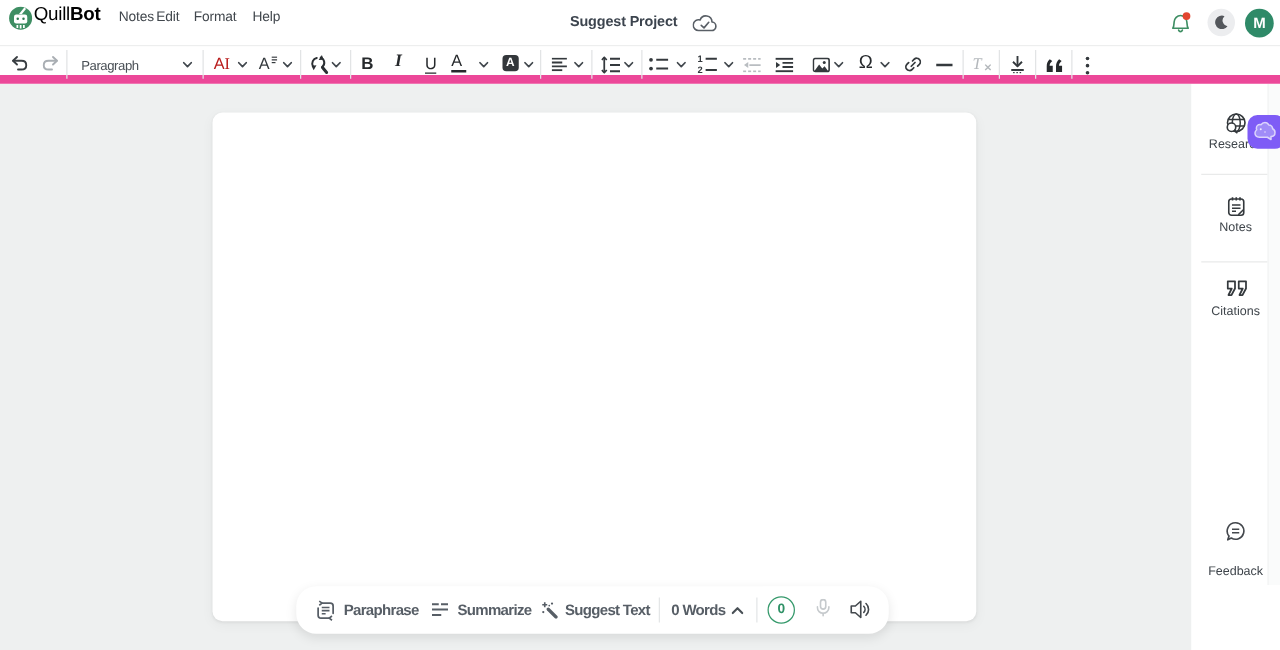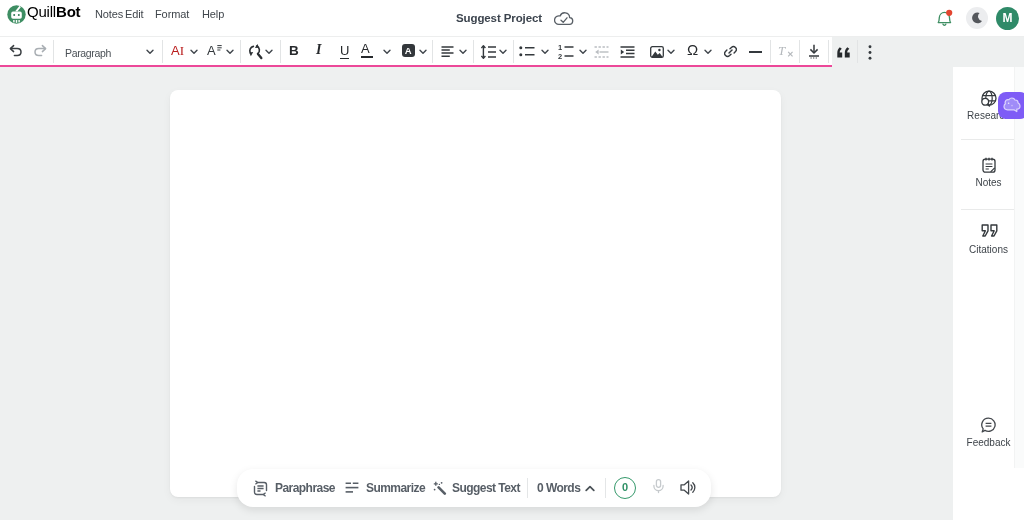--- a/index.html
+++ b/index.html
@@ -1,21 +1,21 @@
 <!DOCTYPE html>
 <html><head>
 <meta charset="utf-8">
 <style>
 * { margin:0; padding:0; box-sizing:border-box; }
 html,body { width:1024px; height:520px; overflow:hidden; background:#fff; font-family:"Liberation Sans",sans-serif; }
 #stage { position:relative; width:1024px; height:520px; background:#EEF0F0; }
 .abs { position:absolute; }
 
 #hdr { position:absolute; left:0; top:0; width:1024px; height:37px; background:#fff; border-bottom:1px solid #EDEEEE; z-index:5; }
-#tbar { position:absolute; left:0; top:37px; width:832px; height:30px; background:#fff; border-bottom:2px solid #ec4899; z-index:5; }
+#tbar { position:absolute; left:0; top:37px; width:1024px; height:30px; background:#fff; border-bottom:7px solid #ec4899; z-index:5; }
 .menu { position:absolute; top:8px; font-size:11px; color:#40464C; letter-spacing:-0.1px; }
 .sep { position:absolute; top:3px; width:1px; height:23px; background:#E2E4E5; }
 .ticn { position:absolute; }
 .chev { position:absolute; top:12px; }
 
 #canvas { position:absolute; left:170px; top:90px; width:611px; height:407px; background:#fff; border-radius:8px; box-shadow:0 1px 2px rgba(0,0,0,0.05), 0 3px 10px rgba(0,0,0,0.045); }
 
 #side { position:absolute; left:953px; top:67px; width:71px; height:453px; background:#fff; }
 #sidestrip { position:absolute; left:1014px; top:67px; width:10px; height:401px; background:#FAFBFB; border-left:1px solid #F2F3F3; }
 .slbl { position:absolute; width:71px; text-align:center; font-size:10px; color:#3E444A; }
@@ -215,21 +215,21 @@
   <div class="sdiv" style="top:209px"></div>
   <svg class="abs" style="left:981px;top:224px" width="17" height="16" viewBox="0 0 17 16">
     <path d="M1.2 1 H7 V6.8 L4.2 12 H1.8 L4.4 6.8 H1.2 Z" fill="none" stroke="#34393D" stroke-width="1.4" stroke-linejoin="round"></path>
     <path d="M10 1 H15.8 V6.8 L13 12 H10.6 L13.2 6.8 H10 Z" fill="none" stroke="#34393D" stroke-width="1.4" stroke-linejoin="round"></path>
   </svg>
   <div class="slbl" style="left:953px;top:244px">Citations</div>
   <svg class="abs" style="left:980px;top:417px" width="17" height="17" viewBox="0 0 17 17">
     <path d="M8.5 1.2 A6.6 6.6 0 1 1 5 13.4 L2.2 14.9 L3.2 11.9 A6.6 6.6 0 0 1 8.5 1.2 Z" fill="none" stroke="#44484D" stroke-width="1.3" stroke-linejoin="round"></path>
     <path d="M5.6 6.4 H11.4 M5.6 9.2 H11.4" stroke="#44484D" stroke-width="1.2"></path>
   </svg>
-  <div class="slbl" style="left:953px;top:437px">Feedback</div>
+  <div class="slbl" style="left:953px;top:452px">Feedback</div>
   <div id="sidestrip"></div>
   <div id="flowbtn">
     <svg class="abs" style="left:5px;top:5px" width="18" height="17" viewBox="0 0 18 17">
       <path d="M4.6 12.8 C2.4 12.6 1 11.2 1 9.4 C1 8.3 1.5 7.4 2.4 6.8 C2.2 6.4 2.1 6 2.1 5.5 C2.1 3.9 3.4 2.6 5 2.6 C5.3 2.6 5.6 2.65 5.9 2.75 C6.5 1.7 7.6 1 8.9 1 C10.3 1 11.5 1.8 12 3 C13.7 3 15.1 4.3 15.1 6 C16.3 6.5 17 7.6 17 8.9 C17 10.7 15.6 12.1 13.8 12.2 L13.8 14.6 L10.9 12.8 C8.7 12.9 6.5 12.9 4.6 12.8 Z" fill="#A08CF8" stroke="#DCD4FC" stroke-width="1.2" stroke-linejoin="round"></path>
       <circle cx="5.6" cy="6.3" r="0.8" fill="#EFEAFE"></circle>
       <circle cx="9" cy="8.6" r="0.8" fill="#C9BBFA"></circle>
     </svg>
   </div>
   <div id="pill">
     <svg class="abs" style="left:15px;top:11px" width="17" height="17" viewBox="0 0 17 17">

